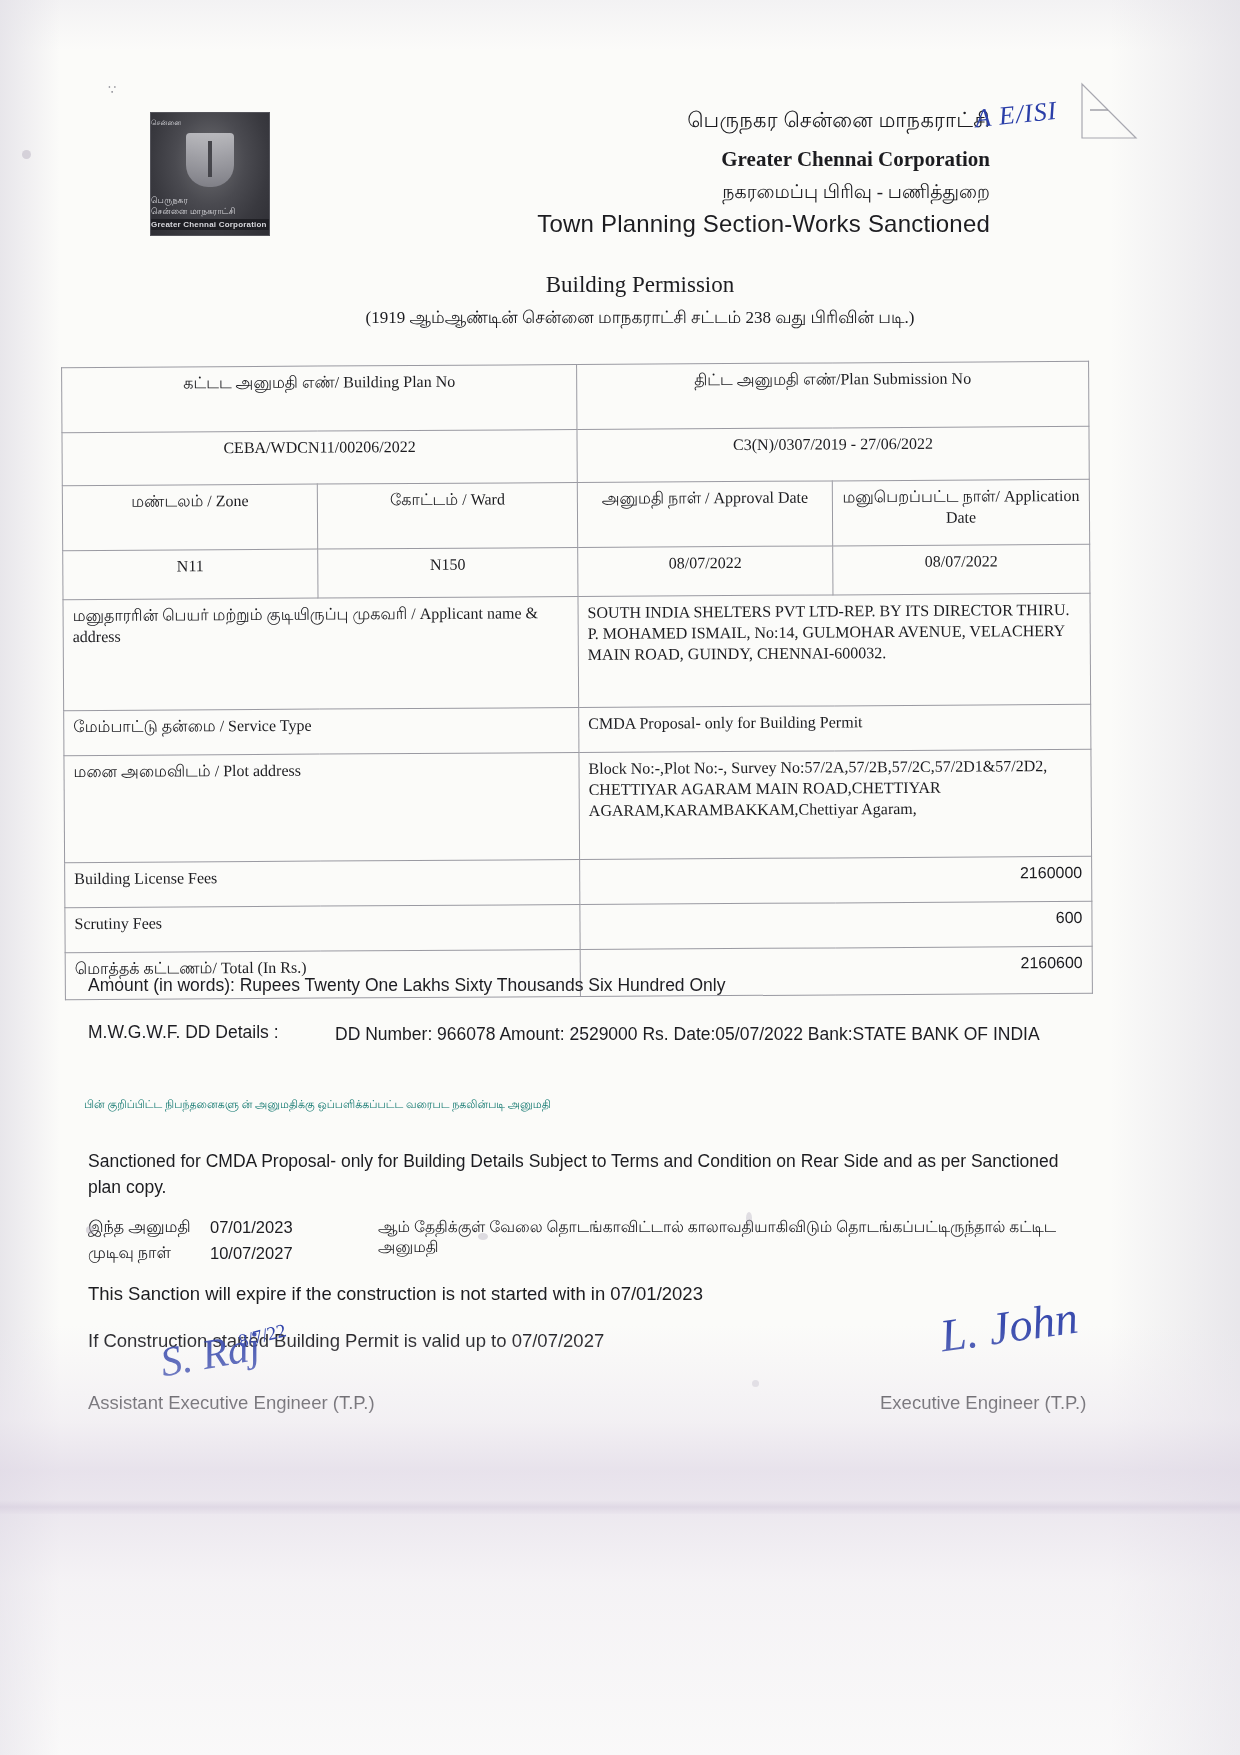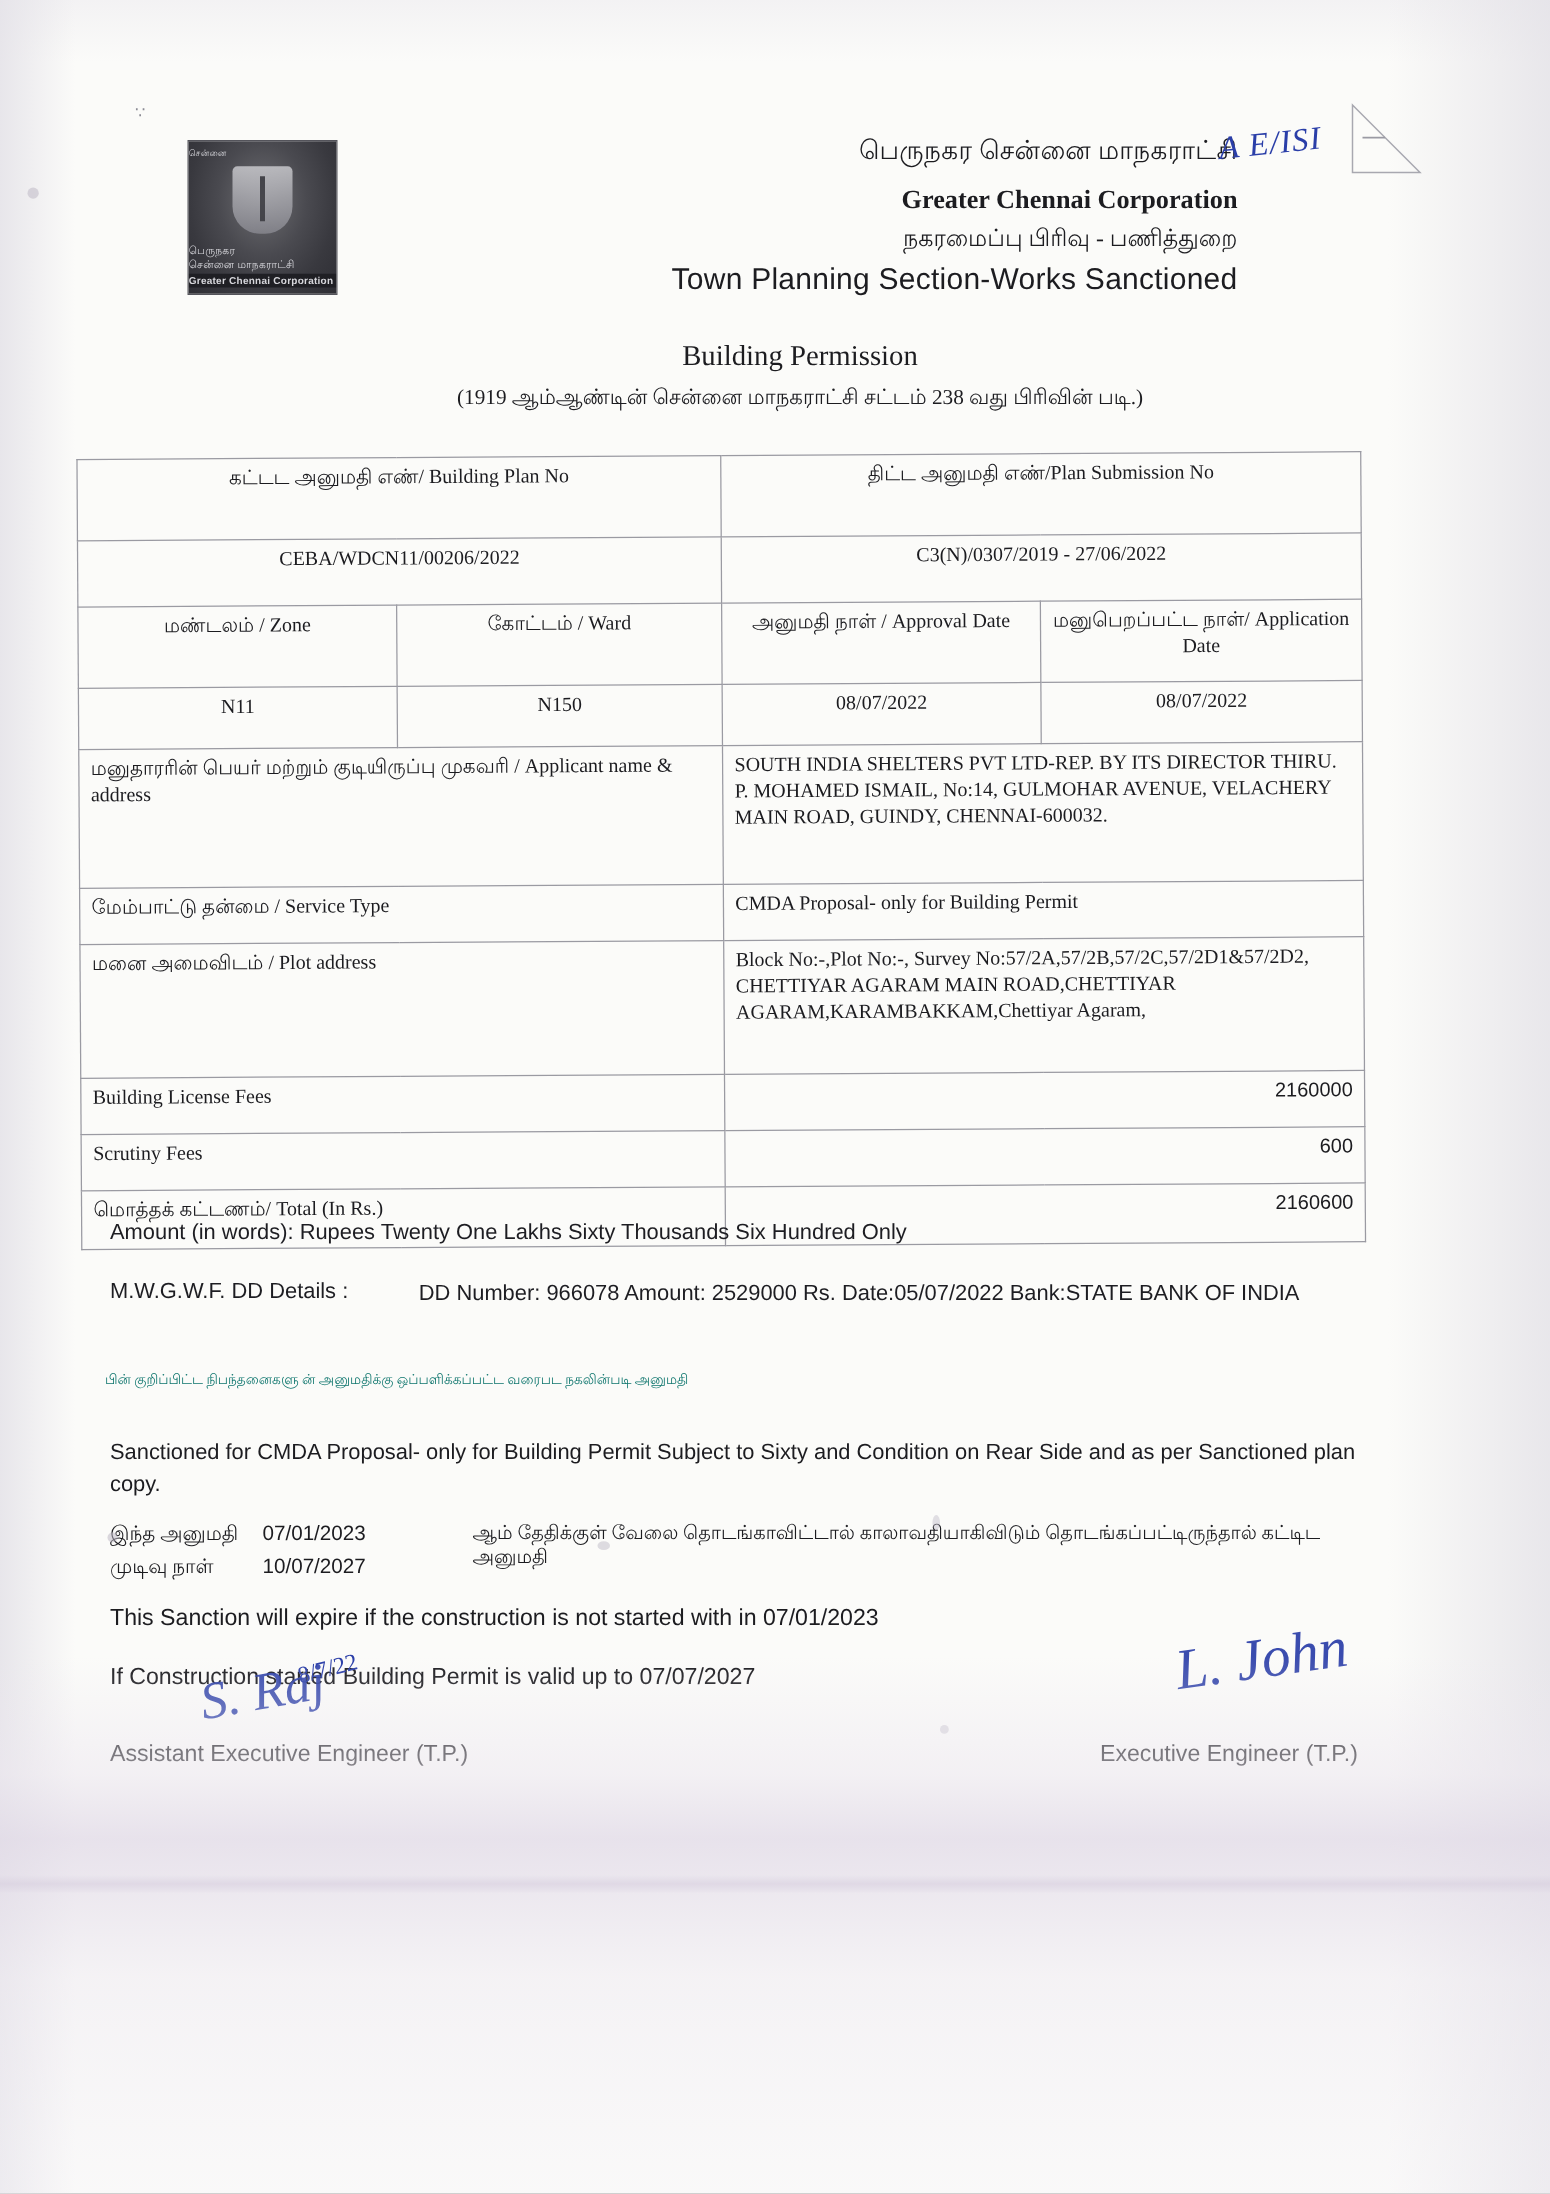--- a/index.html
+++ b/index.html
@@ -359,21 +359,21 @@
         <td colspan="2" class="num-right">2160600</td>
       </tr>
     </tbody>
   </table>
 
   <div class="ln words">Amount (in words): Rupees Twenty One Lakhs Sixty Thousands Six Hundred  Only</div>
   <div class="ln dd-label">M.W.G.W.F. DD Details :</div>
   <div class="ln dd-val">DD Number: 966078  Amount: 2529000 Rs.  Date:05/07/2022 Bank:STATE BANK OF INDIA</div>
 
   <div class="ta-note">பின் குறிப்பிட்ட நிபந்தனைகளு ன் அனுமதிக்கு ஒப்பளிக்கப்பட்ட வரைபட நகலின்படி அனுமதி</div>
-  <div class="sanction">Sanctioned for CMDA Proposal- only for Building Permit  Subject to Sixty and Condition on Rear Side and as per Sanctioned plan copy.</div>
+  <div class="sanction">Sanctioned for CMDA Proposal- only for Building Details  Subject to Terms and Condition on Rear Side and as per Sanctioned plan copy.</div>
 
   <div class="grid-dates">
     <div class="gd-row">
       <span class="gd-ta">இந்த அனுமதி</span>
       <span class="gd-date">07/01/2023</span>
       <span class="gd-long">ஆம் தேதிக்குள் வேலை தொடங்காவிட்டால் காலாவதியாகிவிடும் தொடங்கப்பட்டிருந்தால் கட்டிட அனுமதி</span>
     </div>
     <div class="gd-row">
       <span class="gd-ta">முடிவு நாள்</span>
       <span class="gd-date">10/07/2027</span>

